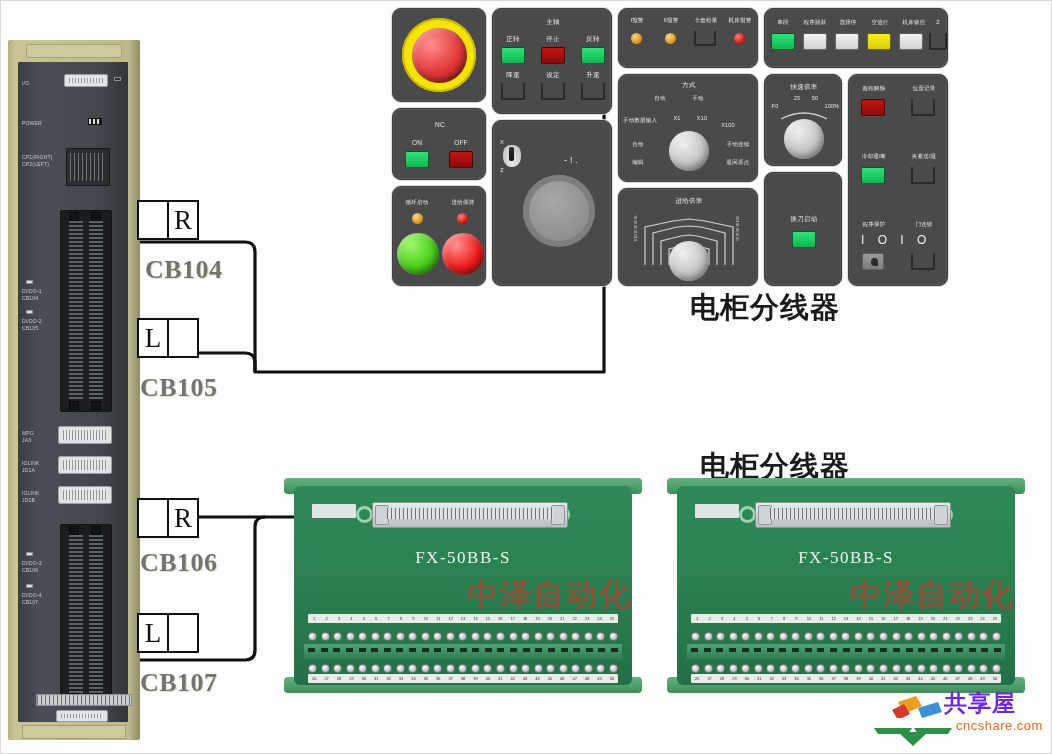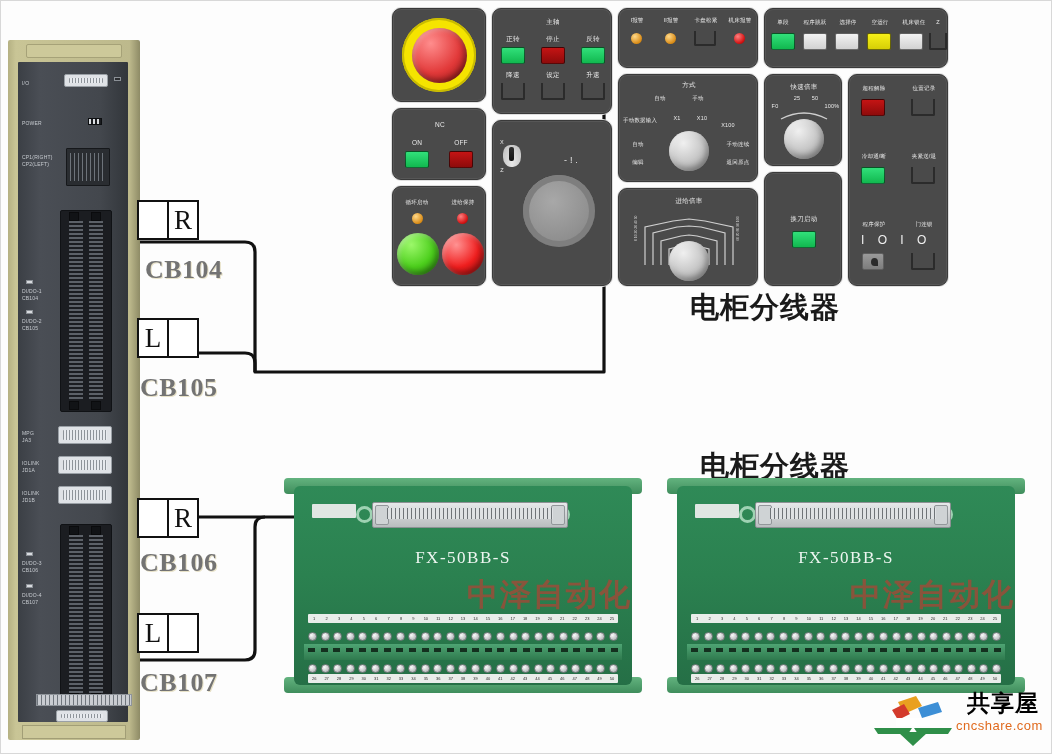--- a/index.html
+++ b/index.html
@@ -247,23 +247,23 @@
   }
   .term-slotrow i { width: 7px; height: 4px; background: #14301f; display:block; }
   .bb-green-strip {
     position: absolute; left: 10px; right: 10px;
     background: linear-gradient(180deg,#4ea473,#2f7a4e);
   }
 
   
   .logo { position: absolute; right: 6px; bottom: 4px; width: 178px; height: 66px; }
   .logo-text {
-    position: absolute; left: 99px; top: 4px;
+    position: absolute; left: 76px; top: 4px;
     font-family: "DejaVu Sans", sans-serif; font-weight: 700; font-size: 23px;
-    color: #000000; letter-spacing: 1px;
+    color: #6d28d9; letter-spacing: 1px;
   }
   .logo-url {
     position: absolute; left: 88px; top: 34px;
     font-family: "Liberation Sans", sans-serif; font-size: 13px;
     color: #e06a1e; letter-spacing: .5px;
   }
   .border-frame {
     position: absolute; inset: 0; border: 1px solid #d8d8d8; pointer-events:none;
   }
 </style>

